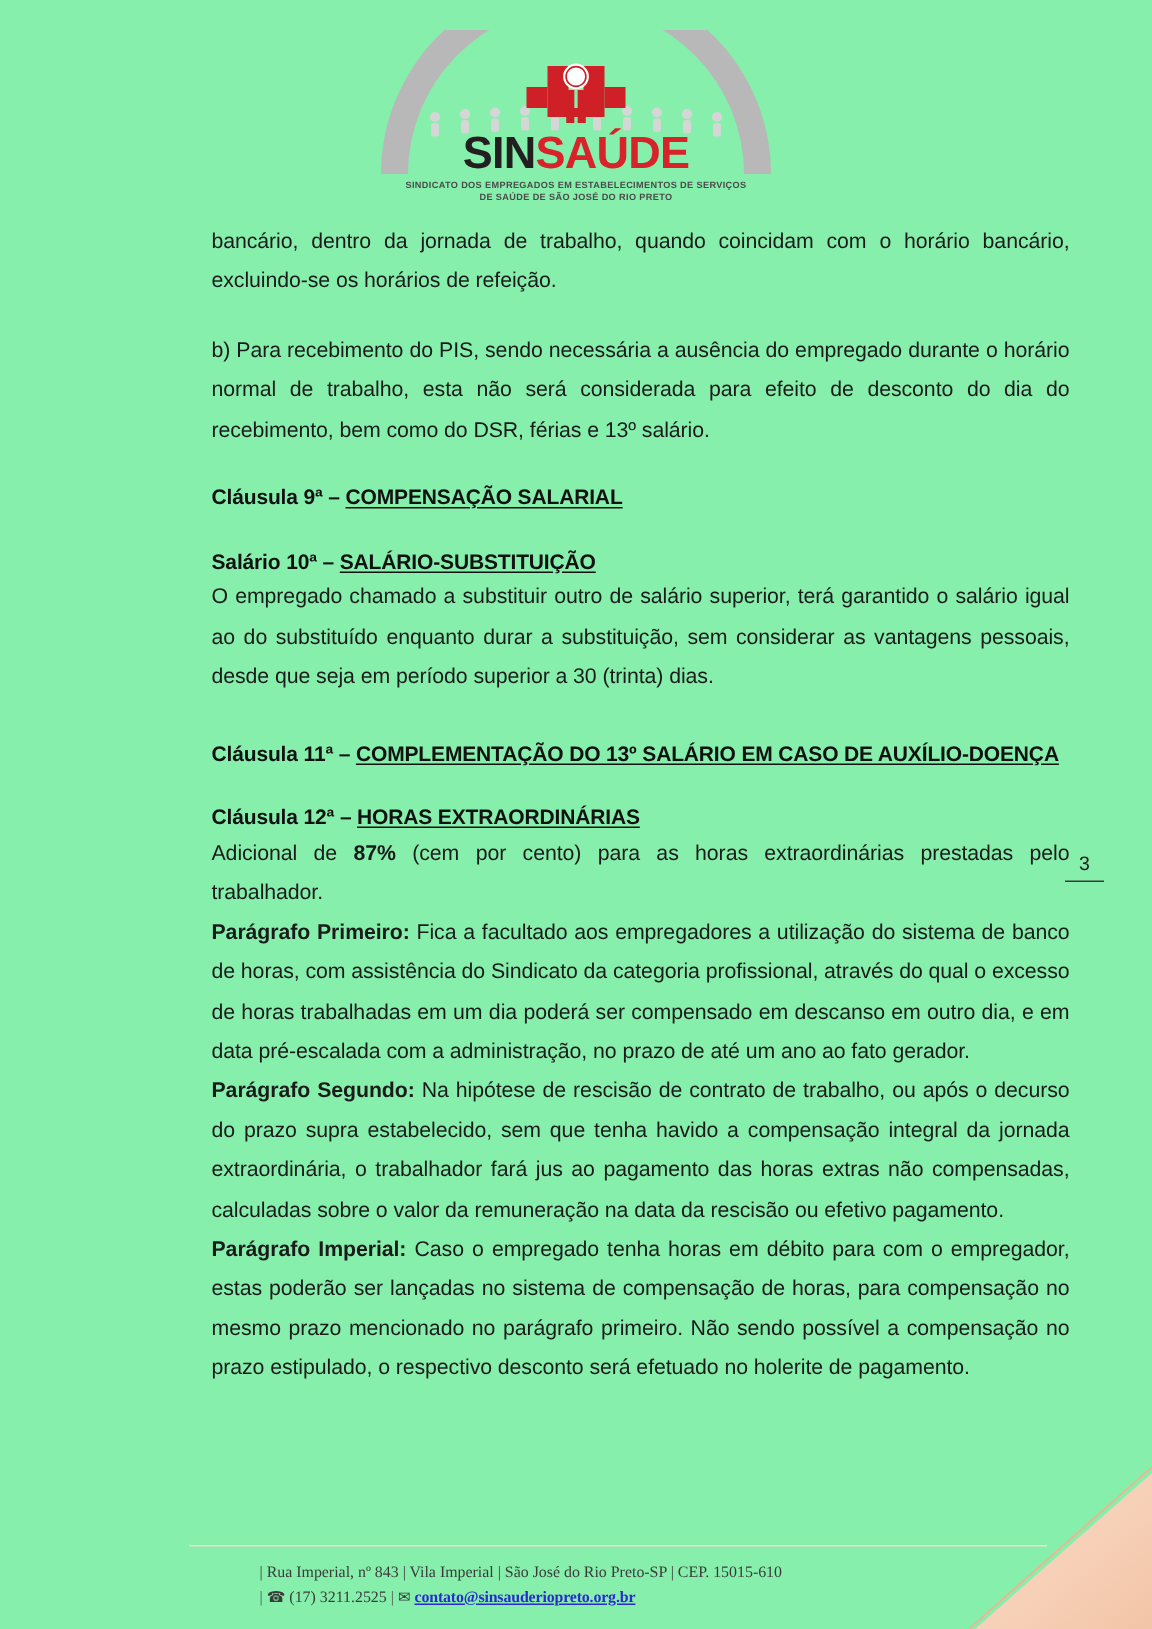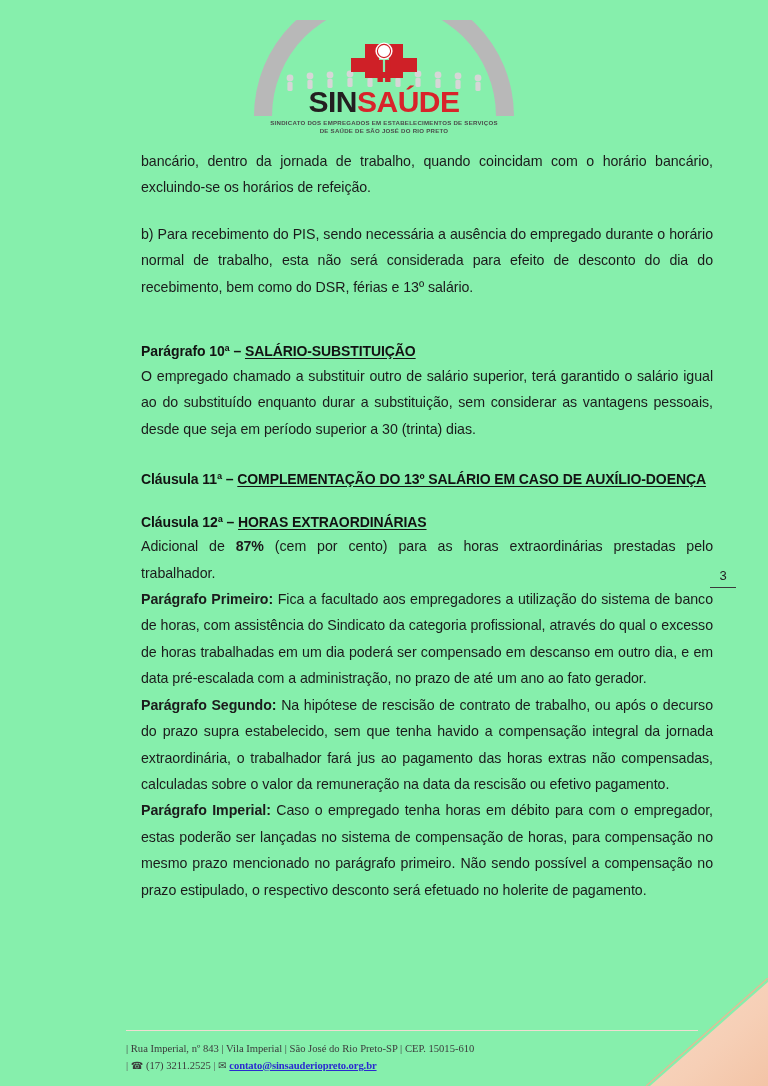--- a/index.html
+++ b/index.html
@@ -125,20 +125,21 @@
     border-top: 1px solid #f0ded2;
     width: 572px;
     margin-bottom: 9px;
   }
   .footer-lines {
     font-family: "Liberation Serif", "DejaVu Serif", serif;
     font-size: 10.6px;
     line-height: 1.62;
     color: #3b3b3b;
     white-space: nowrap;
+    margin-left: 47px;
   }
   .footer-lines .sep { color: #555; }
   .footer-email {
     color: #2a2ad0;
     text-decoration: underline;
     font-weight: bold;
     letter-spacing: -0.1px;
   }
   .glyph {
     display: inline-block;
@@ -229,27 +230,30 @@
 
       <p class="para">bancário, dentro da jornada de trabalho, quando coincidam com o horário bancário, excluindo-se os horários de refeição.</p>
 
       <div class="gap-md"></div>
 
       <p class="para">b) Para recebimento do PIS, sendo necessária a ausência do empregado durante o horário normal de trabalho, esta não será considerada para efeito de desconto do dia do recebimento, bem como do DSR, férias e 13º salário.</p>
 
       <div class="gap-md"></div>
 
       <div class="clause-block">
+        <p class="clause-head">
+          <span>Cláusula 9ª – </span><span class="clause-title">COMPENSAÇÃO SALARIAL</span>
+        </p>
       </div>
 
       <div class="gap-md"></div>
 
       <div class="clause-block">
         <p class="clause-head">
-          <span>Parágrafo 10ª – </span><span class="clause-title">SALÁRIO-SUBSTITUIÇÃO</span>
+          <span>Salário 10ª – </span><span class="clause-title">SALÁRIO-SUBSTITUIÇÃO</span>
         </p>
         <p class="para">O empregado chamado a substituir outro de salário superior, terá garantido o salário igual ao do substituído enquanto durar a substituição, sem considerar as vantagens pessoais, desde que seja em período superior a 30 (trinta) dias.</p>
       </div>
 
       <div class="gap-lg"></div>
 
       <div class="clause-block">
         <p class="clause-head">
           <span>Cláusula 11ª – </span><span class="clause-title">COMPLEMENTAÇÃO DO 13º SALÁRIO EM CASO DE AUXÍLIO-DOENÇA</span>
         </p>

